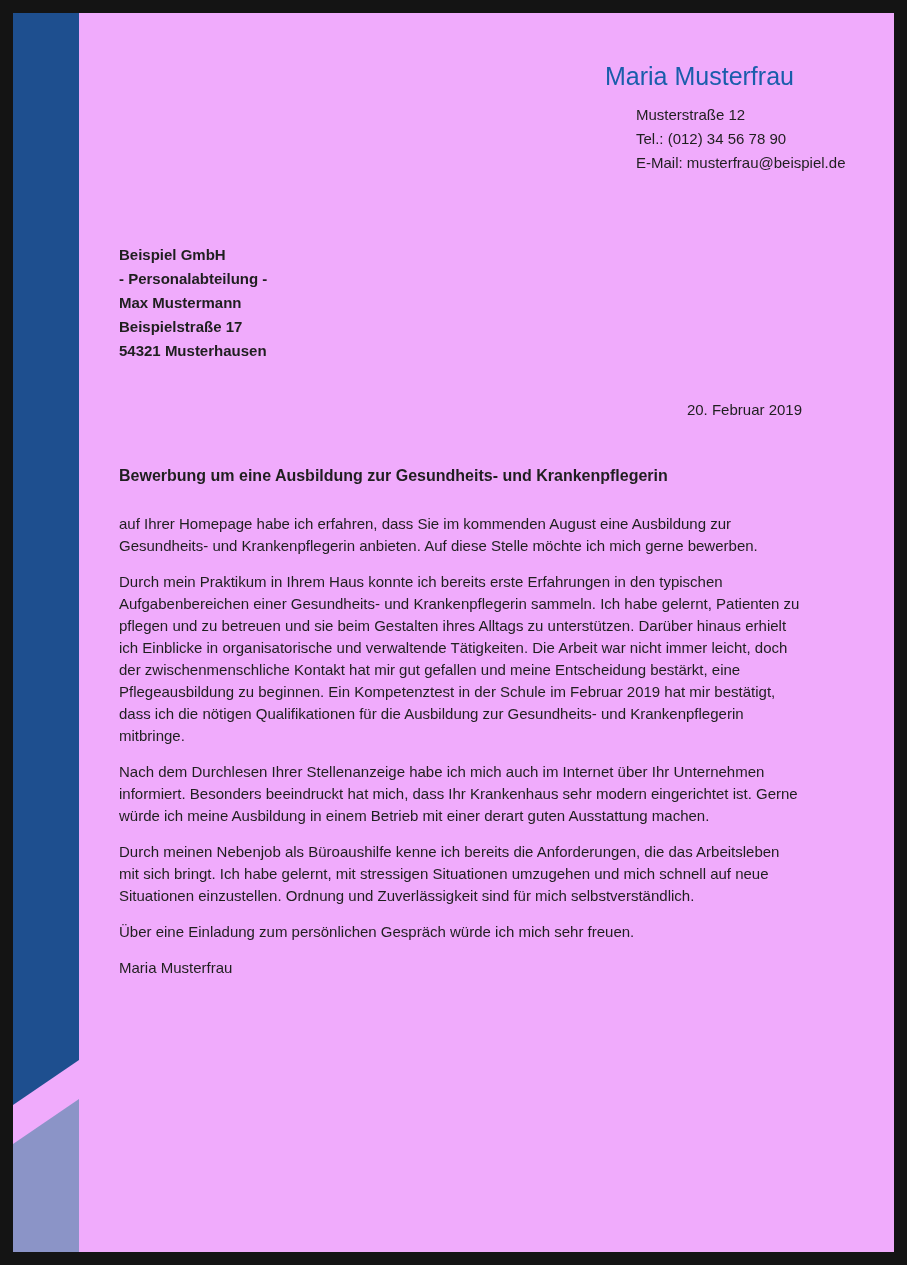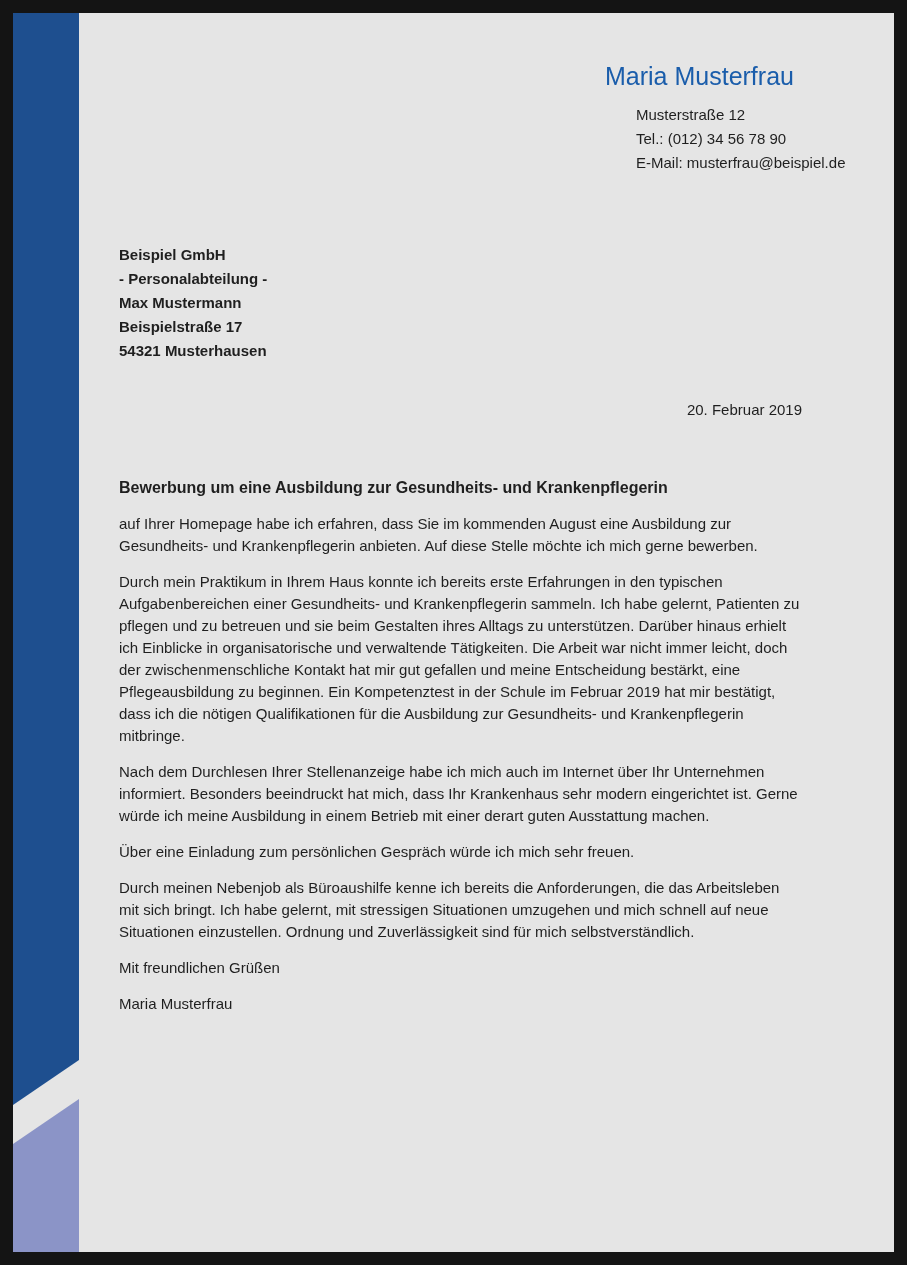--- a/index.html
+++ b/index.html
@@ -17,21 +17,21 @@
     background: #141414; 
     overflow: hidden;
   }
 
   .sheet {
     position: absolute;
     left: 13px;
     top: 13px;
     width: 881px;
     height: 1239px;
-    background: #e5e5e5;
+    background: #f0abfc;
     overflow: hidden;
   }
 
   
   .bar-dark {
     position: absolute;
     left: 0;
     top: 0;
     width: 66px;
     height: 1092px;
@@ -91,21 +91,20 @@
 
   
   .subject {
     position: absolute;
     left: 106px;
     top: 452px;
     width: 700px;
     font-size: 16px;
     line-height: 22px;
     font-weight: bold;
-    margin-top: 12px;
   }
 
   
   .letter-body {
     position: absolute;
     left: 106px;
     top: 500px;
     width: 684px;
     font-size: 15px;
     line-height: 22px;
@@ -138,20 +137,19 @@
     </div>
 
     <div class="date-row">20. Februar 2019</div>
 
     <div class="subject">Bewerbung um eine Ausbildung zur Gesundheits- und Krankenpflegerin</div>
 
     <div class="letter-body">
       <p>auf Ihrer Homepage habe ich erfahren, dass Sie im kommenden August eine Ausbildung zur Gesundheits- und Krankenpflegerin anbieten. Auf diese Stelle möchte ich mich gerne bewerben.</p>
       <p>Durch mein Praktikum in Ihrem Haus konnte ich bereits erste Erfahrungen in den typischen Aufgabenbereichen einer Gesundheits- und Krankenpflegerin sammeln. Ich habe gelernt, Patienten zu pflegen und zu betreuen und sie beim Gestalten ihres Alltags zu unterstützen. Darüber hinaus erhielt ich Einblicke in organisatorische und verwaltende Tätigkeiten. Die Arbeit war nicht immer leicht, doch der zwischenmenschliche Kontakt hat mir gut gefallen und meine Entscheidung bestärkt, eine Pflegeausbildung zu beginnen. Ein Kompetenztest in der Schule im Februar 2019 hat mir bestätigt, dass ich die nötigen Qualifikationen für die Ausbildung zur Gesundheits- und Krankenpflegerin mitbringe.</p>
       <p>Nach dem Durchlesen Ihrer Stellenanzeige habe ich mich auch im Internet über Ihr Unternehmen informiert. Besonders beeindruckt hat mich, dass Ihr Krankenhaus sehr modern eingerichtet ist. Gerne würde ich meine Ausbildung in einem Betrieb mit einer derart guten Ausstattung machen.</p>
+      <p>Durch meinen Nebenjob als Büroaushilfe kenne ich bereits die Anforderungen, die das Arbeitsleben mit sich bringt. Ich habe gelernt, mit stressigen Situationen umzugehen und mich schnell auf neue Situationen einzustellen. Ordnung und Zuverlässigkeit sind für mich selbstverständlich.</p>
       <p>Über eine Einladung zum persönlichen Gespräch würde ich mich sehr freuen.</p>
-      <p>Durch meinen Nebenjob als Büroaushilfe kenne ich bereits die Anforderungen, die das Arbeitsleben mit sich bringt. Ich habe gelernt, mit stressigen Situationen umzugehen und mich schnell auf neue Situationen einzustellen. Ordnung und Zuverlässigkeit sind für mich selbstverständlich.</p>
-      <p>Mit freundlichen Grüßen</p>
       <p class="signature">Maria Musterfrau</p>
     </div>
 
   </div>
 </div>
 
 </body></html>

